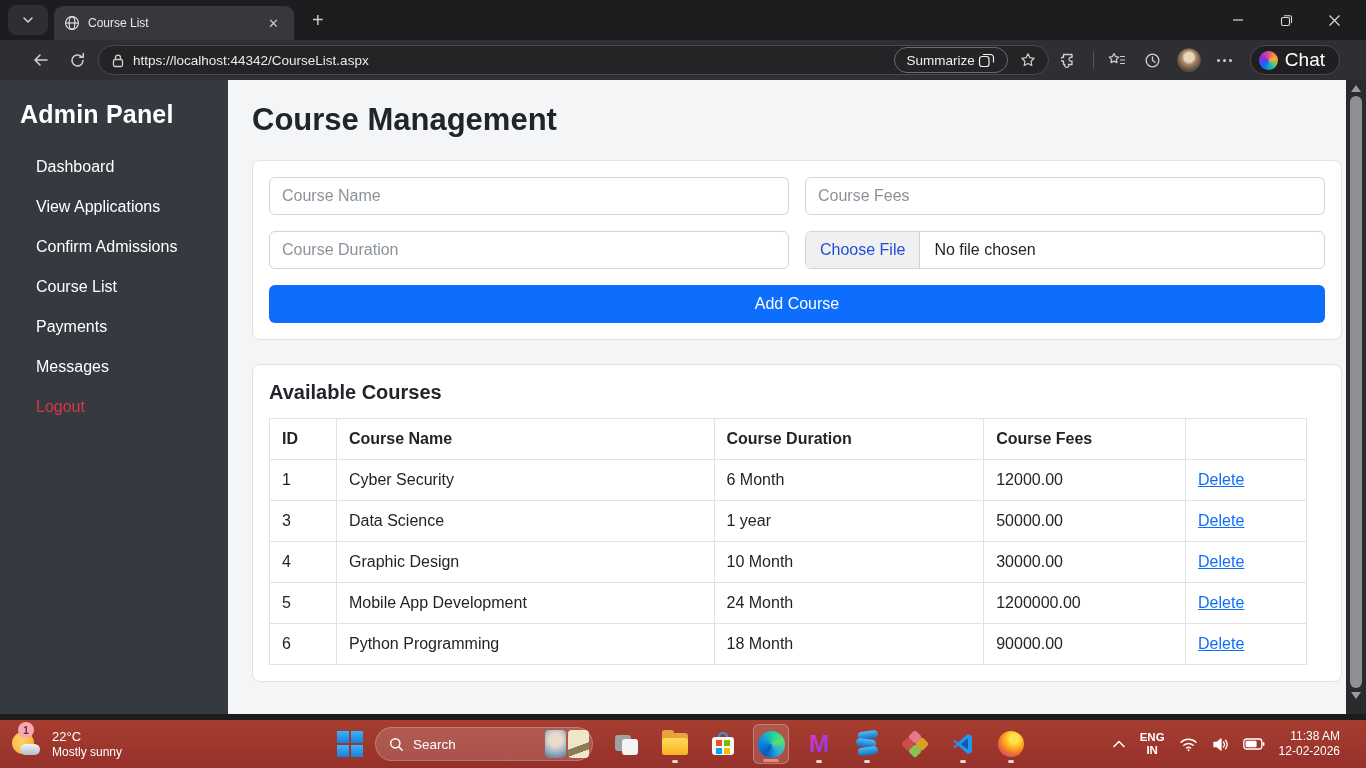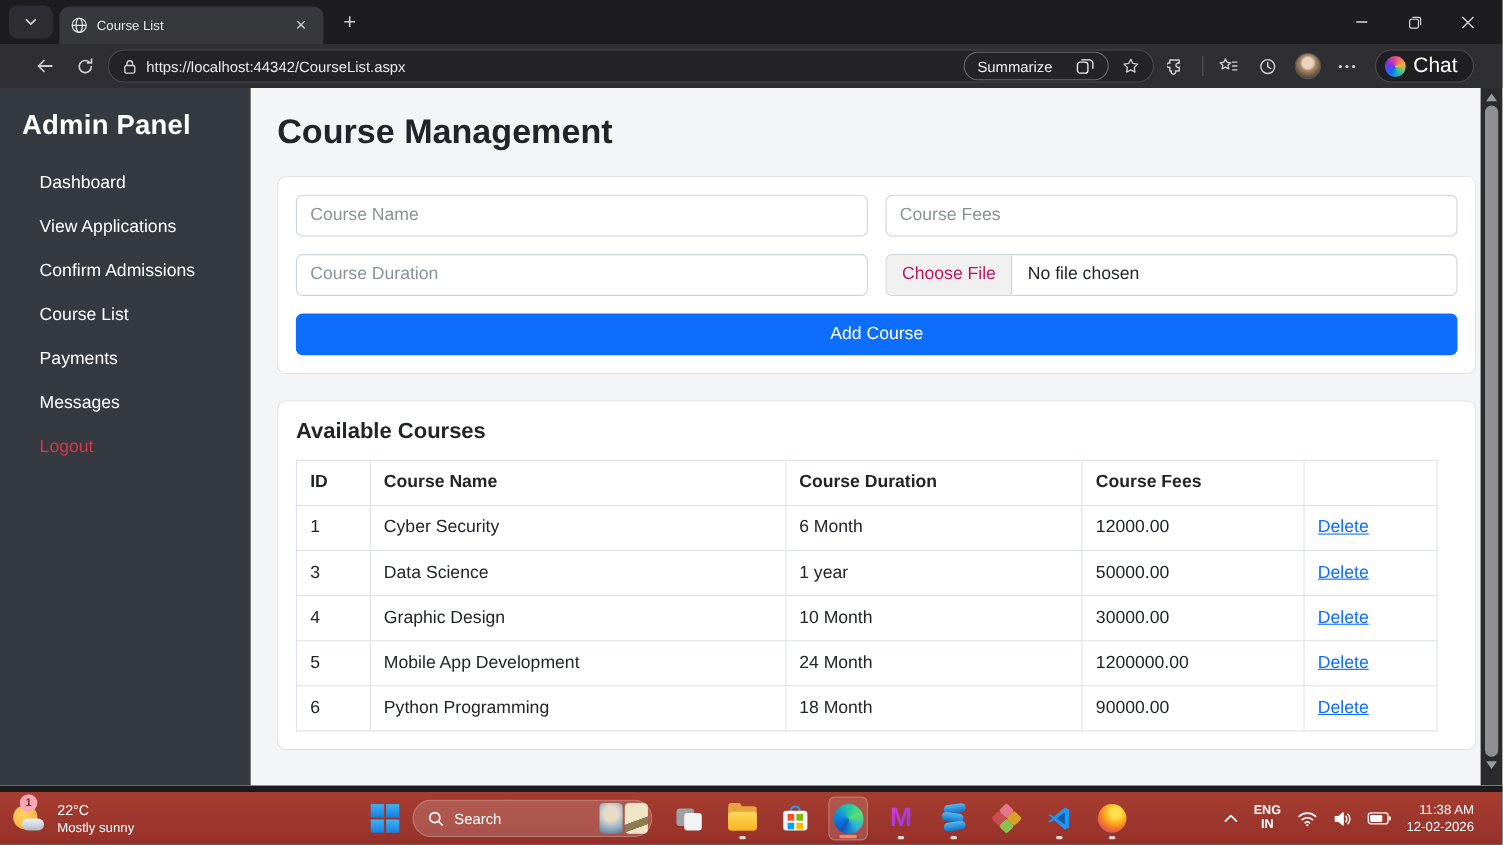--- a/index.html
+++ b/index.html
@@ -17,21 +17,21 @@
   .newtab { color:#c8c9cb; font-size:20px; font-weight:300; margin-left:12px; padding:0 6px; }
   .win-controls { margin-left:auto; display:flex; align-items:center; gap:28px; padding-right:14px; color:#d9d9db; }
   .win-controls .wc { display:flex; align-items:center; justify-content:center; width:20px; height:20px; }
 
   
   .toolbar { height:40px; background:#2f2f33; display:flex; align-items:center; padding:0 26px; gap:6px; flex:0 0 auto; }
   .tb-icon { width:30px; height:30px; display:flex; align-items:center; justify-content:center; color:#cfd0d2; border-radius:6px; flex:0 0 auto; }
   .addrpill { flex:1; height:30px; background:#242427; border:1px solid #4a4a4e; border-radius:15px; display:flex; align-items:center; padding:0 6px 0 12px; min-width:0; }
   .addrpill .lock { display:flex; margin-right:8px; }
   .addrpill .url { color:#e9eaeb; font-size:13.5px; white-space:nowrap; overflow:hidden; flex:1; }
-  .summarize-btn { display:flex; align-items:center; gap:21px; border:1px solid #6a6a6e; border-radius:14px; height:26px; padding:0 12px; color:#f0f0f2; font-size:13.5px; margin-right:6px; }
+  .summarize-btn { display:flex; align-items:center; gap:3px; border:1px solid #6a6a6e; border-radius:14px; height:26px; padding:0 12px; color:#f0f0f2; font-size:13.5px; margin-right:6px; }
   .star-btn { display:flex; align-items:center; justify-content:center; width:28px; height:26px; color:#cfd0d2; }
   .tb-divider { width:1px; height:18px; background:#55555a; margin:0 2px; }
   .avatar { width:24px; height:24px; border-radius:50%; background:radial-gradient(circle at 50% 38%, #e8d3bc 0 28%, #a98868 40%, #5d4a3a 75%, #403228 100%); border:1px solid #555; }
   .more-dots { display:flex; gap:3px; }
   .more-dots i { width:3px; height:3px; border-radius:50%; background:#cfd0d2; }
   .chat-btn { display:flex; align-items:center; gap:7px; background:#1f1f22; border:1px solid #4a4a4e; border-radius:15px; height:30px; padding:0 14px 0 8px; color:#fff; font-size:19px; margin-left:4px; }
   .copilot-logo { width:19px; height:19px; border-radius:50%; background:conic-gradient(from 220deg,#0b6cff,#8a2ce2,#e84e8a,#f8b22a,#27c2a0,#0b6cff); }
 
   
   .viewport { height:634px; display:flex; background:#fff; position:relative; overflow:hidden; flex:0 0 auto; }
@@ -42,21 +42,21 @@
 
   .page { flex:1; background:#f4f5f6; padding:18px 24px 0 24px; overflow:hidden; }
   .page h2 { font-size:31px; font-weight:600; color:#212529; margin:4px 0 22px 0; }
   .card { background:#fff; border:1px solid #dfe3e7; border-radius:8px; padding:16px; }
   .card h5 { font-size:20px; font-weight:700; color:#212529; margin-bottom:14px; }
   .card + .card { margin-top:24px; }
   .form-grid { display:grid; grid-template-columns:1fr 1fr; gap:16px; }
   .inp { height:38px; border:1px solid #ced4da; border-radius:6px; padding:0 12px; font-size:16px; color:#212529; width:100%; background:#fff; font-family:inherit; }
   .inp::placeholder { color:#8a929a; }
   .file-inp { height:38px; border:1px solid #ced4da; border-radius:6px; display:flex; align-items:center; background:#fff; overflow:hidden; }
-  .file-btn { background:#f0f0f0; border-right:1px solid #ced4da; height:100%; display:flex; align-items:center; padding:0 14px; font-size:16px; color:#be185d; }
+  .file-btn { background:#f0f0f0; border-right:1px solid #ced4da; height:100%; display:flex; align-items:center; padding:0 14px; font-size:16px; color:#1d4ed8; }
   .file-status { padding:0 14px; font-size:16px; color:#212529; }
   .btn-primary { grid-column:1 / -1; height:38px; border:none; border-radius:6px; background:#0d6efd; color:#fff; font-size:16px; font-family:inherit; }
 
   table { border-collapse:collapse; width:1038px; font-size:16px; color:#212529; }
   th, td { border:1px solid #dee2e6; padding:10px 12px; text-align:left; height:41px; }
   th { font-weight:700; }
   th:nth-child(1), td:nth-child(1) { width:67px; }
   th:nth-child(2), td:nth-child(2) { width:378px; }
   th:nth-child(3), td:nth-child(3) { width:270px; }
   th:nth-child(4), td:nth-child(4) { width:202px; }

